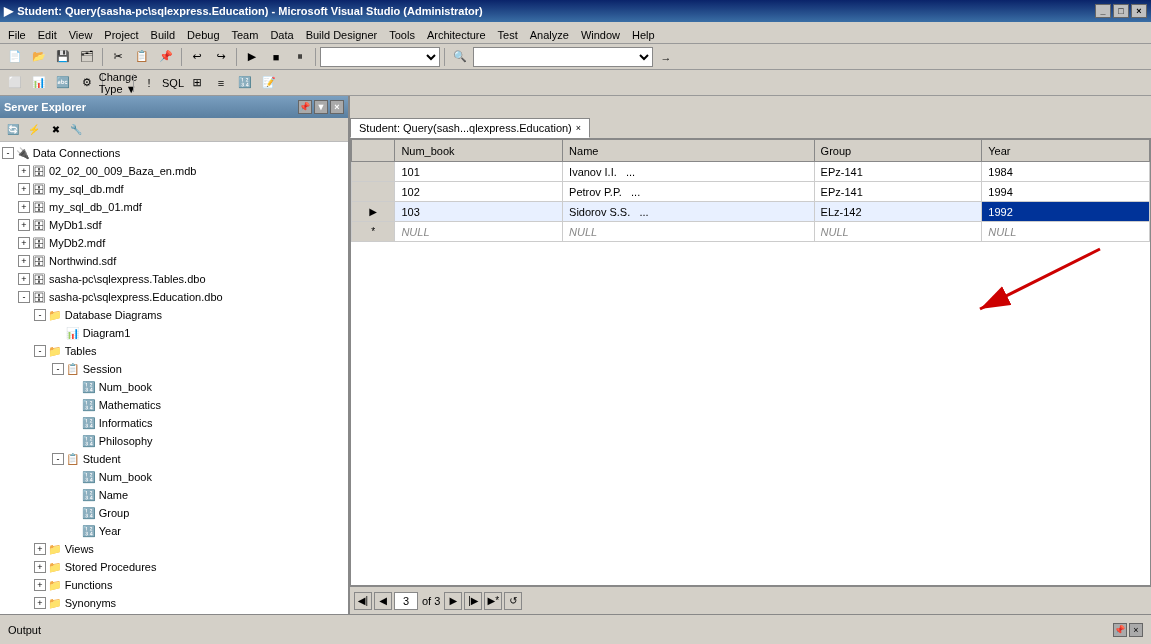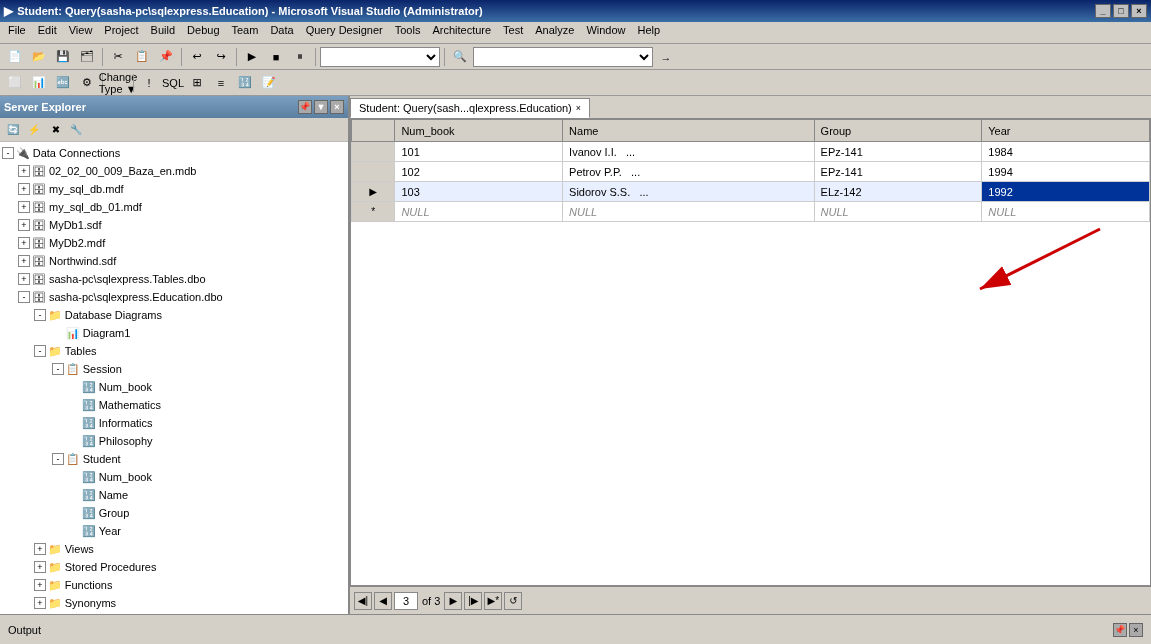--- a/index.html
+++ b/index.html
@@ -18,21 +18,21 @@
     }
     .title-bar-icon { margin-right: 4px; font-size: 12px; }
     .title-bar-controls { margin-left: auto; display: flex; gap: 2px; }
     .title-btn { width: 16px; height: 14px; background: #c0c0c0; border: 1px solid #666; font-size: 9px; display: flex; align-items: center; justify-content: center; cursor: pointer; color: #000; }
 
     
     .menu-bar {
       background: #d4d0c8;
       height: 22px;
       display: flex;
-      align-items: flex-start;
+      align-items: flex-end;
       padding: 0 2px;
       border-bottom: 1px solid #999;
     }
     .menu-item {
       padding: 2px 6px;
       font-size: 11px;
       cursor: pointer;
       color: #000;
     }
 
@@ -150,20 +150,21 @@
       overflow: hidden;
     }
 
     
     .tab-bar {
       display: flex;
       align-items: flex-end;
       background: #d4d0c8;
       height: 22px;
       padding-top: 2px;
+      margin-top: 20px;
     }
     .tab {
       background: #e8e4dc;
       border: 1px solid #888;
       border-bottom: none;
       padding: 2px 8px;
       font-size: 11px;
       height: 20px;
       display: flex;
       align-items: center;
@@ -290,21 +291,21 @@
 
 <div class="menu-bar">
   <span class="menu-item">File</span>
   <span class="menu-item">Edit</span>
   <span class="menu-item">View</span>
   <span class="menu-item">Project</span>
   <span class="menu-item">Build</span>
   <span class="menu-item">Debug</span>
   <span class="menu-item">Team</span>
   <span class="menu-item">Data</span>
-  <span class="menu-item">Query Designer</span>
+  <span class="menu-item">Build Designer</span>
   <span class="menu-item">Tools</span>
   <span class="menu-item">Architecture</span>
   <span class="menu-item">Test</span>
   <span class="menu-item">Analyze</span>
   <span class="menu-item">Window</span>
   <span class="menu-item">Help</span>
 </div>
 
 <div class="toolbar">
   <div class="toolbar-btn">📄</div>

